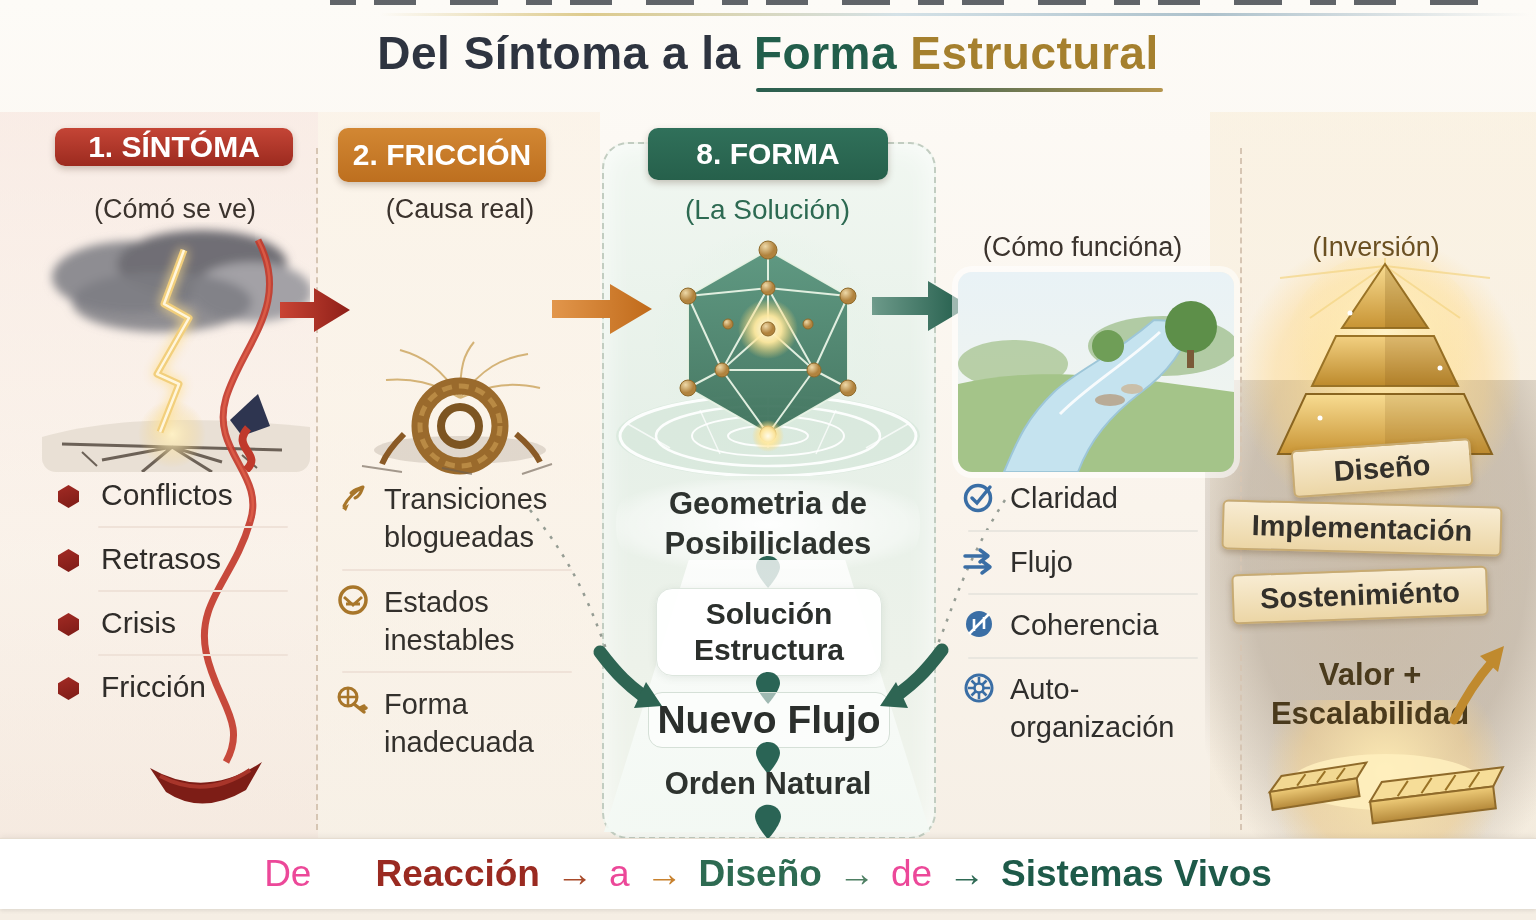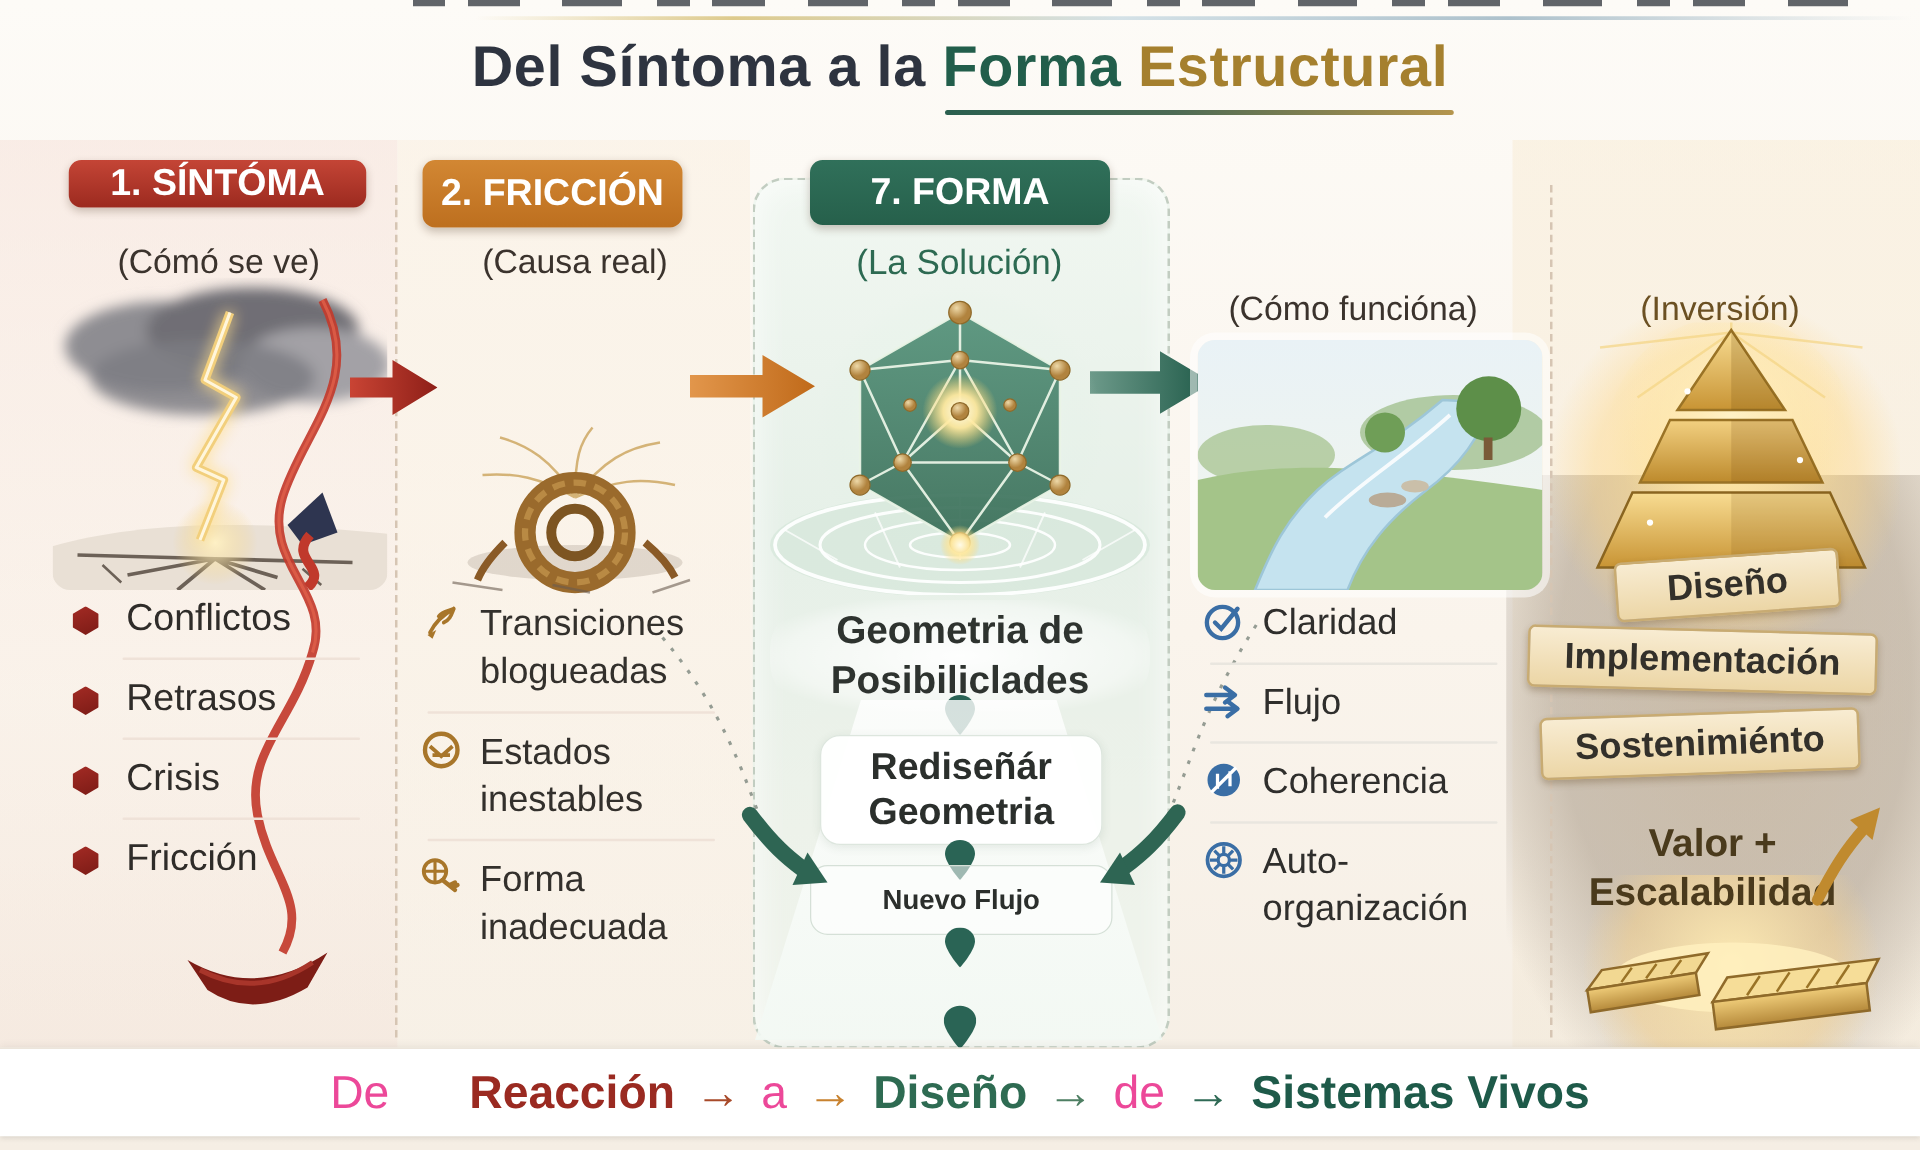--- a/index.html
+++ b/index.html
@@ -55,21 +55,21 @@
   
   .mid-box{left:602px;top:142px;width:330px;height:693px;border:2px dashed #c2cdc1;border-radius:26px;
     background:linear-gradient(180deg,#f1f7f1,#e6f0e8 40%,#edf2ea 75%,#f0f4ec);box-shadow:inset 0 0 30px rgba(255,255,255,.8);}
   .mid-caption{left:616px;top:480px;width:304px;text-align:center;font-size:31px;font-weight:bold;color:#2e332f;line-height:1.3;
     background:radial-gradient(ellipse at 50% 50%,rgba(255,255,255,.95),rgba(255,255,255,.4) 65%,transparent 80%);border-radius:40px;padding:4px 0;}
   .funnel{left:604px;top:560px;width:326px;height:272px;clip-path:polygon(26% 0,74% 0,100% 100%,0 100%);
     background:linear-gradient(180deg,rgba(255,255,255,.8),rgba(243,249,244,.9));}
   .panel1{left:656px;top:588px;width:224px;height:86px;background:rgba(255,255,255,.94);border:1px solid #dde6de;border-radius:16px;
     display:flex;align-items:center;justify-content:center;text-align:center;font-size:30px;font-weight:bold;color:#2b2f2c;line-height:1.2;box-shadow:0 2px 8px rgba(60,90,70,.1);}
   .panel2{left:648px;top:692px;width:240px;height:54px;border:1px solid #d5e0d7;border-radius:14px;background:rgba(255,255,255,.55);
-    display:flex;align-items:center;justify-content:center;font-size:22px;font-weight:bold;color:#2b2f2c;}
+    display:flex;align-items:center;justify-content:center;font-size:39px;font-weight:bold;color:#2b2f2c;}
   .step3{left:616px;top:766px;width:304px;text-align:center;font-size:31px;font-weight:bold;color:#2e332f;}
   .pin{width:24px;height:32px;}
   
   .row{display:flex;align-items:flex-start;}
   .hexb{width:21px;height:23px;margin-top:7px;background:linear-gradient(160deg,#a32b24,#7c1b16);
     clip-path:polygon(50% 0,100% 27%,100% 73%,50% 100%,0 73%,0 27%);}
   .l1-text{margin-left:22px;font-size:30px;color:#2f2c29;font-weight:500;}
   .l-sep{height:2px;background:#efe2d8;border-radius:1px;}
   .l2-text{margin-left:14px;font-size:29px;color:#33302c;font-weight:500;line-height:1.32;}
   .l4-text{margin-left:14px;font-size:29px;color:#2f2e2c;font-weight:500;line-height:1.3;}
@@ -124,21 +124,21 @@
 
   <div class="abs mid-box"></div>
 
   <div class="abs hdr hdr1">
       <span>1. SÍNTÓMA</span>
     </div>
   <div class="abs hdr hdr2">
       <span>2. FRICCIÓN</span>
     </div>
   <div class="abs hdr hdr3">
-      <span>7. FORMA</span>
+      <span>8. FORMA</span>
     </div>
 
   <div class="abs sub sub1">(Cómó se ve)</div>
   <div class="abs sub sub2">(Causa real)</div>
   <div class="abs sub sub3">(La Solución)</div>
   <div class="abs sub sub4">(Cómo funcióna)</div>
   <div class="abs sub sub5">(Inversión)</div>
 
   <div class="abs scene" style="left:42px;top:222px;width:268px;height:250px;">
     <svg width="268" height="250" viewBox="0 0 268 250">
@@ -327,28 +327,29 @@
       </g>
       <circle cx="158" cy="212" r="16" fill="url(#sun)"></circle>
     </svg>
   </div>
 
   <div class="abs mid-caption">Geometria de Posibiliclades</div>
   <svg class="abs pin" style="left:756px;top:556px;" viewBox="0 0 24 32">
       <path d="M12 0c6.6 0 12 4.8 12 11 0 7.6-12 21-12 21S0 18.6 0 11C0 4.8 5.4 0 12 0z" fill="#2a6455"></path>
     </svg>
   <div class="abs funnel"></div>
-  <div class="abs panel1">Rediseñár Geometria</div>
+  <div class="abs panel1">Solución Estructura</div>
   <svg class="abs pin" style="left:756px;top:672px;" viewBox="0 0 24 32">
       <path d="M12 0c6.6 0 12 4.8 12 11 0 7.6-12 21-12 21S0 18.6 0 11C0 4.8 5.4 0 12 0z" fill="#2a6455"></path>
     </svg>
   <div class="abs panel2">Nuevo Flujo</div>
   <svg class="abs pin" style="left:756px;top:742px;" viewBox="0 0 24 32">
       <path d="M12 0c6.6 0 12 4.8 12 11 0 7.6-12 21-12 21S0 18.6 0 11C0 4.8 5.4 0 12 0z" fill="#2a6455"></path>
     </svg>
+  <div class="abs step3">Orden Natural</div>
   <svg class="abs pin" style="left:755px;top:804px;width:26px;height:36px;" viewBox="0 0 24 32">
       <path d="M12 0c6.6 0 12 4.8 12 11 0 7.6-12 21-12 21S0 18.6 0 11C0 4.8 5.4 0 12 0z" fill="#2a6455"></path>
     </svg>
 
   <svg class="abs" style="left:500px;top:480px;" width="540" height="260" viewBox="0 0 540 260">
     <g fill="none" stroke="#8a9289" stroke-width="2.5" stroke-dasharray="3 8" opacity=".9">
       <path d="M30,30 C80,90 95,140 112,185"></path>
       <path d="M505,20 C460,90 450,140 430,182"></path>
     </g>
     <g fill="none" stroke="#2e6553" stroke-width="13" stroke-linecap="round">

